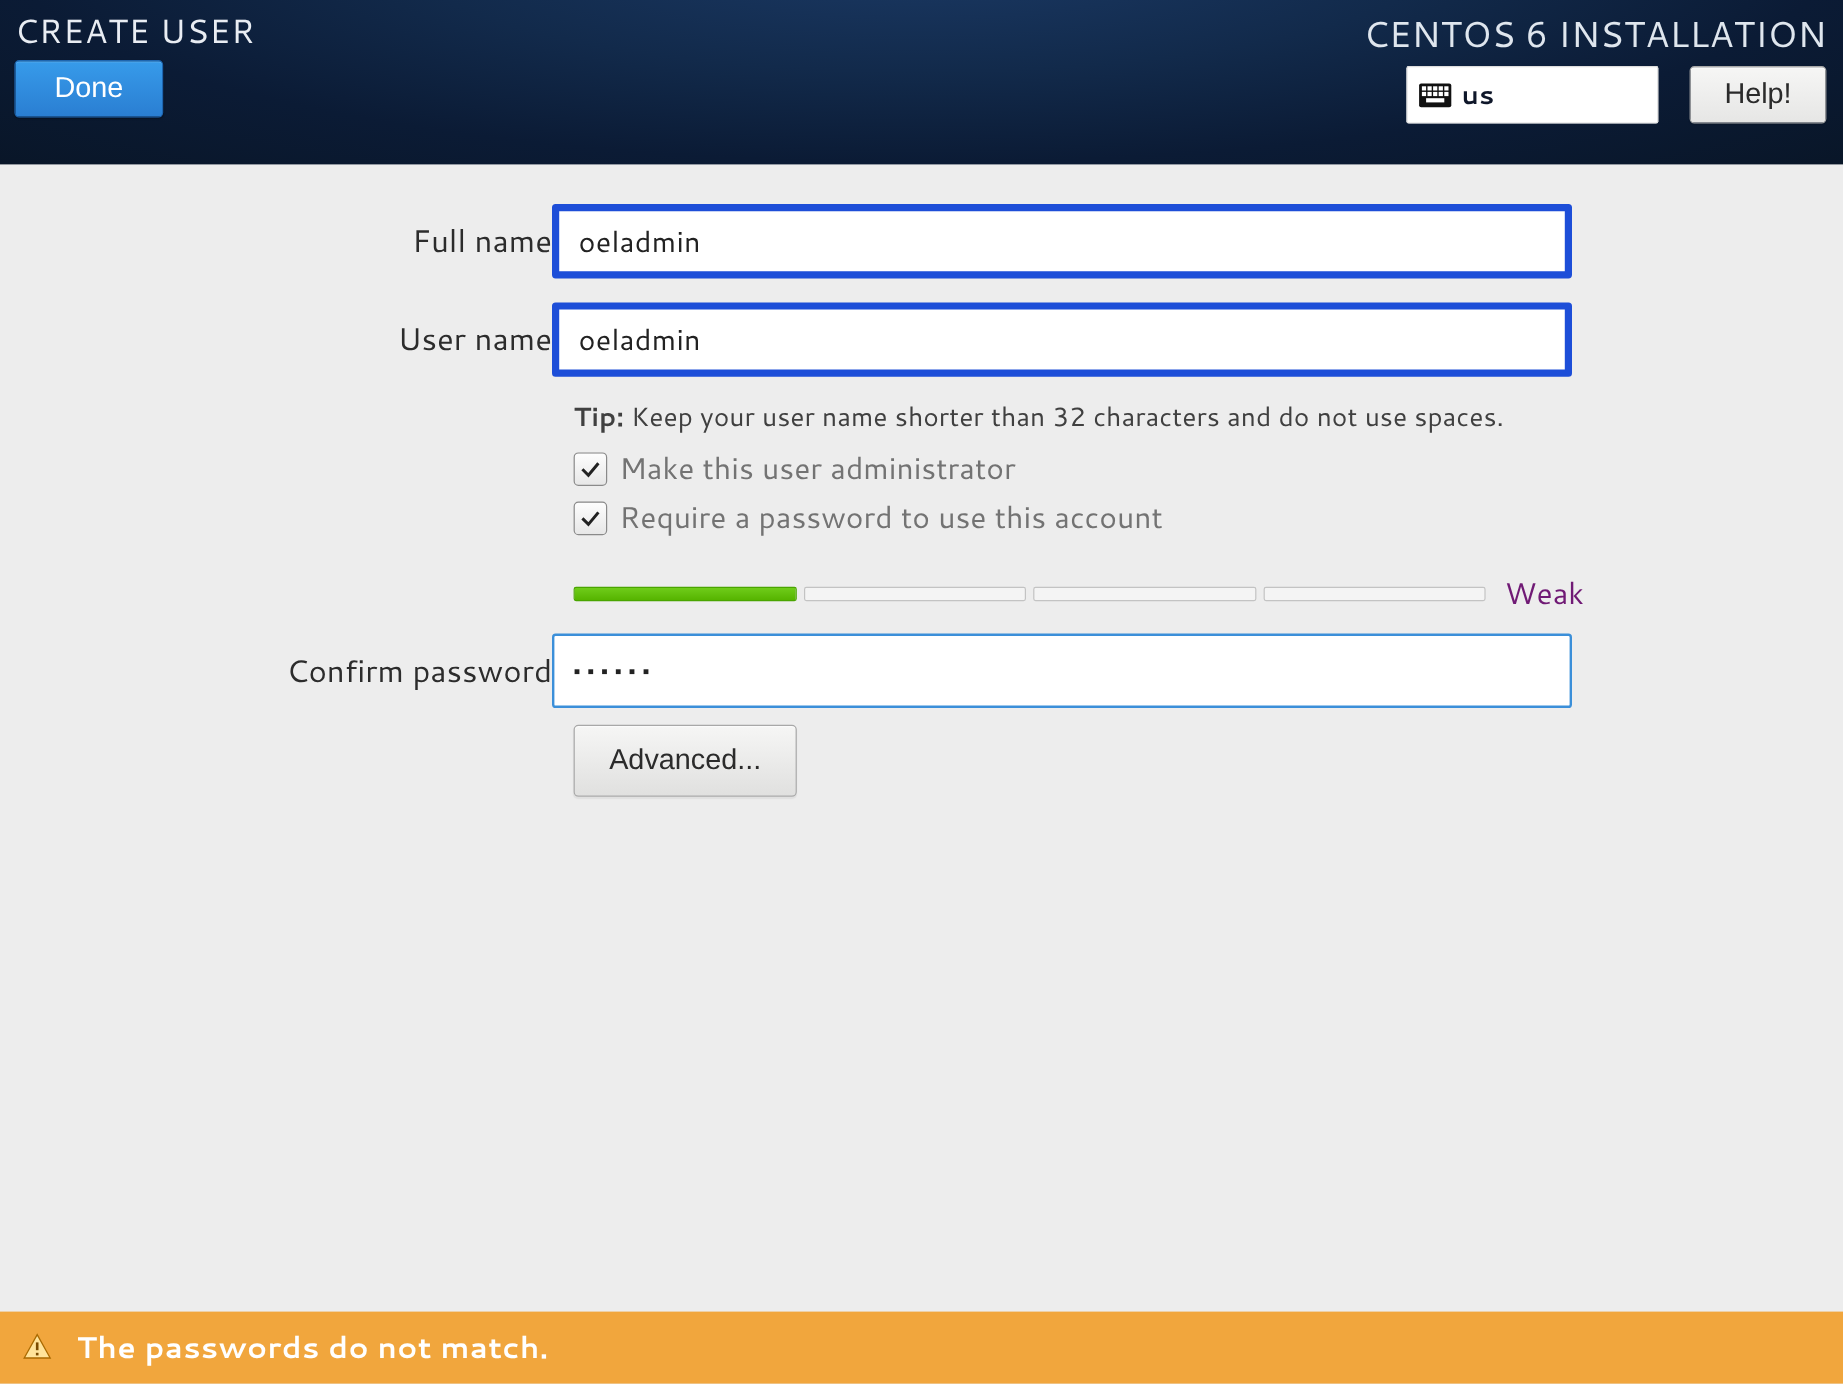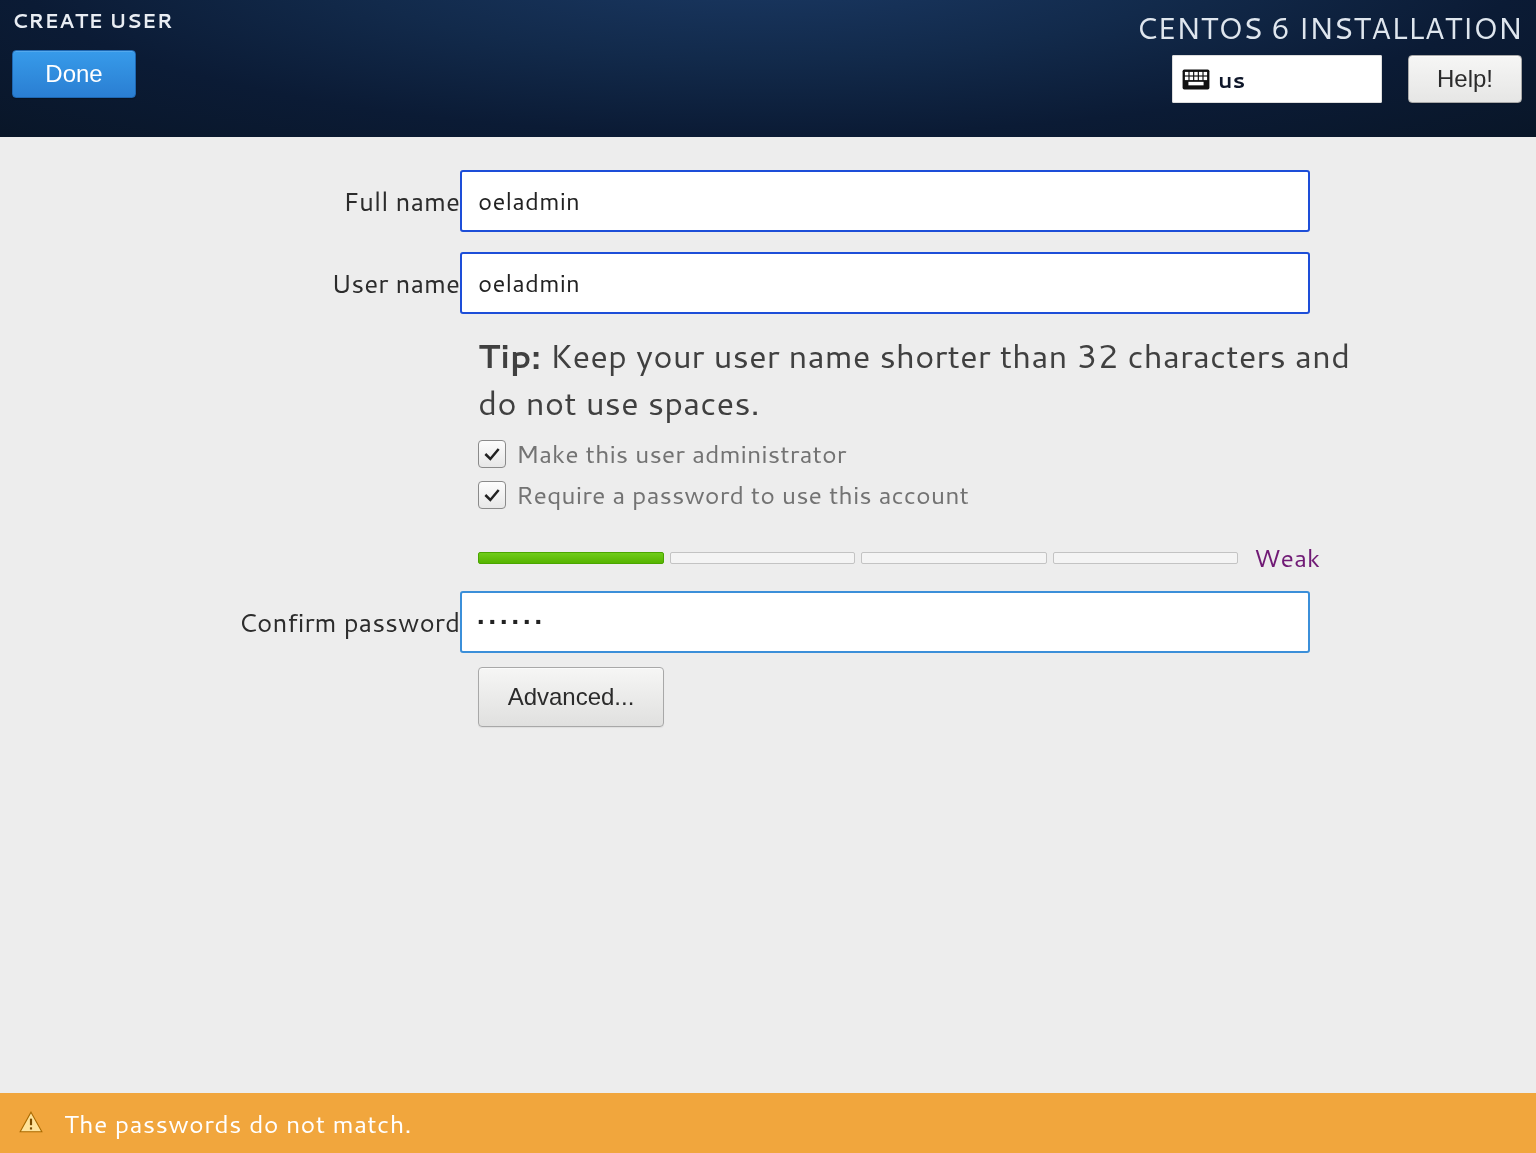--- a/index.html
+++ b/index.html
@@ -18,22 +18,22 @@
     width: 100%;
     height: 137px;
     background: radial-gradient(ellipse at 50% -30%, #1b3a66 0%, #122a4b 40%, #0b1b35 70%, #091628 100%);
     color: #ffffff;
     padding: 0 12px;
   }
   .header-title {
     position: absolute;
     top: 6px;
     left: 12px;
-    font-size: 20px;
-    font-weight: 700;
+    font-size: 28px;
+    font-weight: 400;
     letter-spacing: 0.5px;
     color: #e9edf3;
   }
   .header-subtitle {
     position: absolute;
     top: 6px;
     right: 14px;
     font-size: 30px;
     font-weight: 400;
     color: #dfe6ee;
@@ -117,40 +117,40 @@
     font-size: 26px;
     color: #2c2c2c;
     font-weight: 500;
     padding-right: 0;
   }
   .input-text {
     width: 850px;
     height: 62px;
     padding: 0 16px;
     font-size: 24px;
-    border: 2px solid #1d4ed8;
+    border: 6px solid #1d4ed8;
     border-radius: 3px;
     background: #ffffff;
     outline: none;
     font-family: inherit;
     color: #222;
   }
   .input-text.focus {
     border: 2px solid #3b8fd9;
     padding: 0 15px;
   }
   .tip-row {
     display: grid;
     grid-template-columns: 460px 880px;
     column-gap: 18px;
     margin: 18px 0 10px 0;
   }
   .tip-text {
     grid-column: 2;
-    font-size: 33px;
+    font-size: 22px;
     color: #404040;
   }
   .tip-text b { font-weight: 700; }
   .check-row {
     display: grid;
     grid-template-columns: 460px 880px;
     column-gap: 18px;
     align-items: center;
     margin: 6px 0;
   }
@@ -229,20 +229,21 @@
     left: 0; right: 0; bottom: 0;
     height: 60px;
     background: #f1a63d;
     display: flex;
     align-items: center;
     padding: 0 18px;
     gap: 20px;
     color: #ffffff;
     font-size: 25px;
     letter-spacing: 0.3px;
+    font-weight: bold;
   }
   .warn-icon {
     width: 26px; height: 26px;
     display: inline-flex;
     align-items: center; justify-content: center;
   }
   input[type=text], input[type=password] { letter-spacing: 0.2px; }
 </style>
 </head>
 <body>

